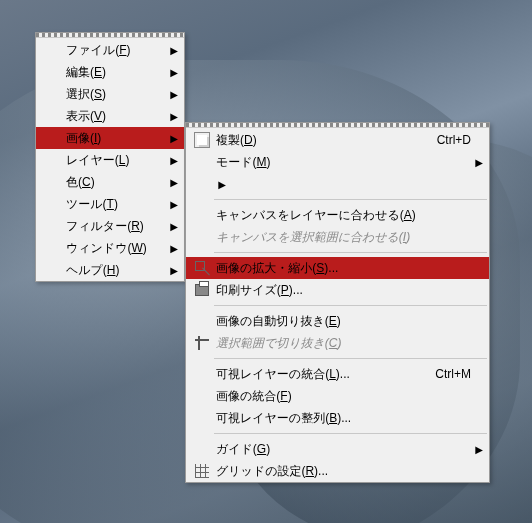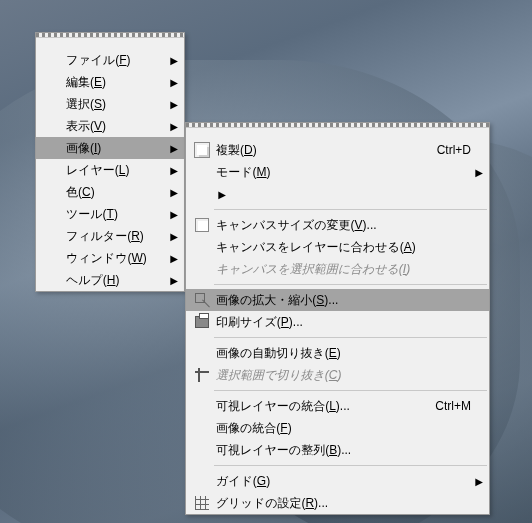--- a/index.html
+++ b/index.html
@@ -20,25 +20,25 @@
   .bg::after { width:400px; height:400px; left:220px; top:140px;
     background: radial-gradient(circle at 50% 30%, #8c99a6 0%, #5b6b7a 50%, #2f3e4d 90%); opacity:.5;}
   .menu { position:absolute; background:#f0f0f0; border:1px solid #9a9a9a;
     box-shadow: 2px 2px 4px rgba(0,0,0,.25); }
   .menu1 { left:35px; top:32px; width:150px; }
   .menu2 { left:185px; top:122px; width:305px; }
   .tear-top { position:absolute; top:0; left:0; right:0; height:5px;
     background-image: repeating-linear-gradient(90deg,#888 0 3px, transparent 3px 6px);
     border-bottom:1px solid #c8c8c8;
   }
-  .items { padding-top:16px; }
+  .items { padding-top:6px; }
   .item { display:flex; align-items:center; height:22px; padding:0 6px 0 4px;
     position:relative; color:#000; }
   .item.disabled { color:#8a8a8a;font-style:italic; }
-  .item.highlight { background:#a3a3a3; }
+  .item.highlight { background:#b91c1c; }
   .gutter { width:24px; display:flex; align-items:center; justify-content:center; flex-shrink:0;}
   .label { flex:1; white-space:nowrap; padding-left:2px;}
   .label u { text-decoration: underline; }
   .shortcut { margin-left:30px; color:#000; font-size:12px; }
   .arrow { width:12px; text-align:right; font-size:10px; color:#000;}
   .sep { height:1px; margin:4px 2px 4px 28px; background:#c8c8c8; }
   
   .ico { width:16px; height:16px; display:block; }
   .ico-dup { background:
       linear-gradient(#fff,#fff) 2px 2px/10px 10px no-repeat,
@@ -140,27 +140,20 @@
         <span class="gutter"></span>
         <span class="label">モード(<u>M</u>)</span>
         <span class="arrow">▶</span>
       </div>
       <div class="item">
         <span class="gutter"></span>
         <span class="arrow">▶</span>
       </div>
       <div class="sep"></div>
       <div class="item">
-        <span class="gutter">
-          <span class="ico ico-canvas"></span>
-        </span>
-        <span class="label">キャンバスサイズの変更(<u>V</u>)...</span>
-        <span class="arrow"></span>
-      </div>
-      <div class="item">
         <span class="gutter"></span>
         <span class="label">キャンバスをレイヤーに合わせる(<u>A</u>)</span>
         <span class="arrow"></span>
       </div>
       <div class="item disabled">
         <span class="gutter"></span>
         <span class="label">キャンバスを選択範囲に合わせる(<u>I</u>)</span>
         <span class="arrow"></span>
       </div>
       <div class="sep"></div>

